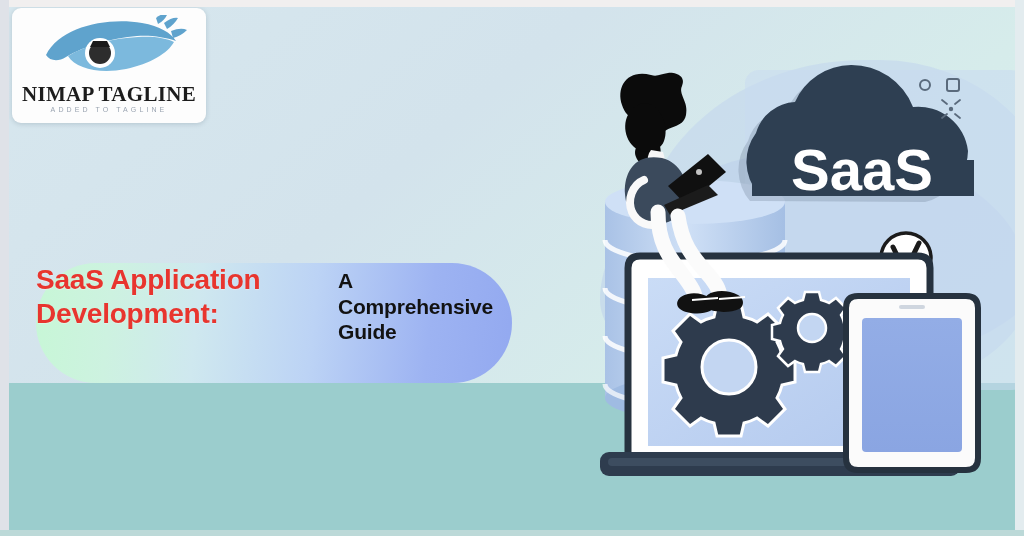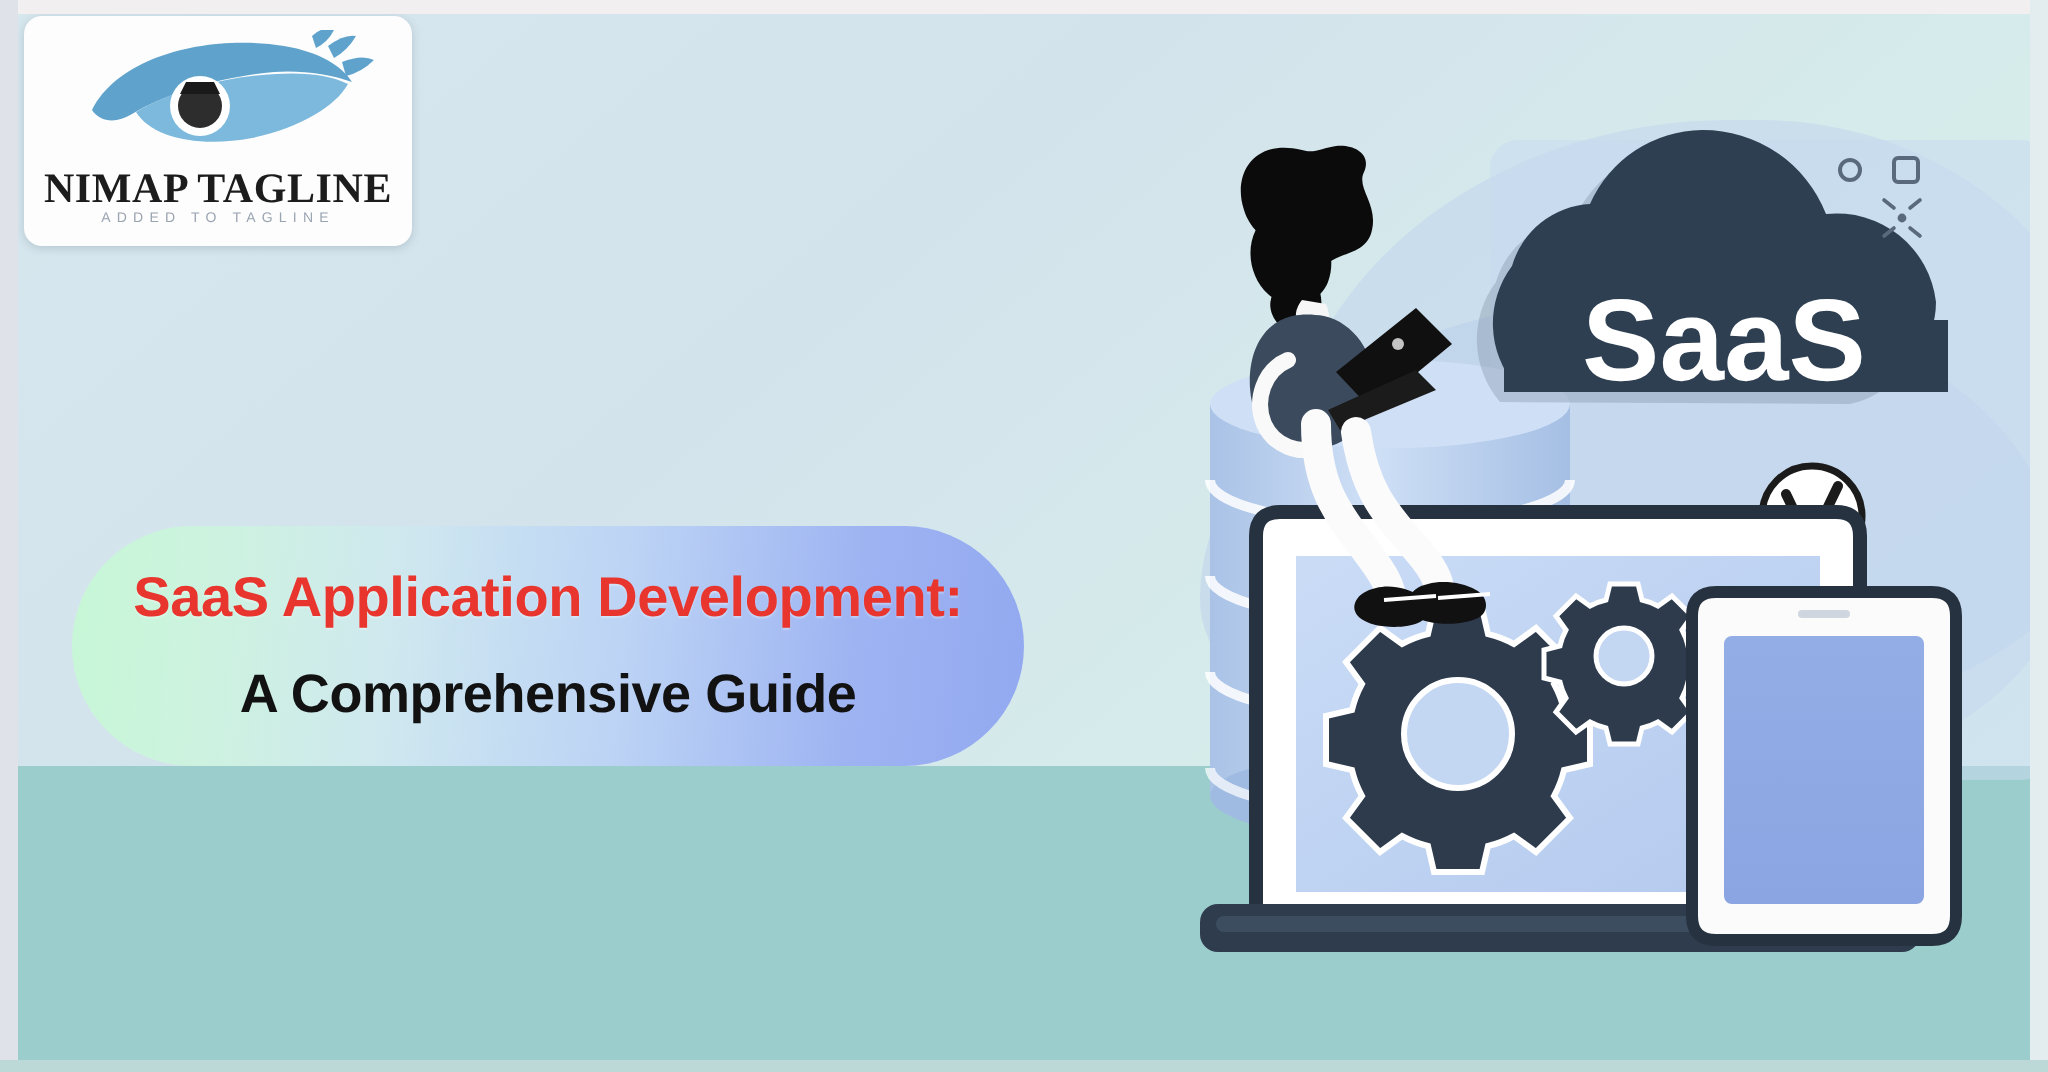--- a/index.html
+++ b/index.html
@@ -153,39 +153,38 @@
     height: 120px;
     border-radius: 60px;
     background: linear-gradient(96deg,
         #c7f7d6 0%,
         #cdf2e0 16%,
         #cfe8ef 34%,
         #bcd3f5 58%,
         #9db3f2 82%,
         #93a9f0 100%);
     display: flex;
-    flex-direction: column;
-    align-items: center;
+    flex-direction: row;
     justify-content: center;
   }
   .headline-line1 {
     color: #e8352e;
     font-size: 28px;
     font-weight: 700;
     letter-spacing: -0.2px;
     line-height: 1.22;
     text-shadow: 0 1px 1px rgba(255,255,255,0.35);
   }
   .headline-line2 {
     color: #121212;
-    font-size: 27px;
+    font-size: 21px;
     font-weight: 700;
     letter-spacing: -0.2px;
     line-height: 1.22;
-    margin-top: 15px;
+    margin-top: 5px;
   }
 
   
   .illo {
     position: absolute;
     left: 0;
     top: 0;
     width: 1024px;
     height: 536px;
     pointer-events: none;

